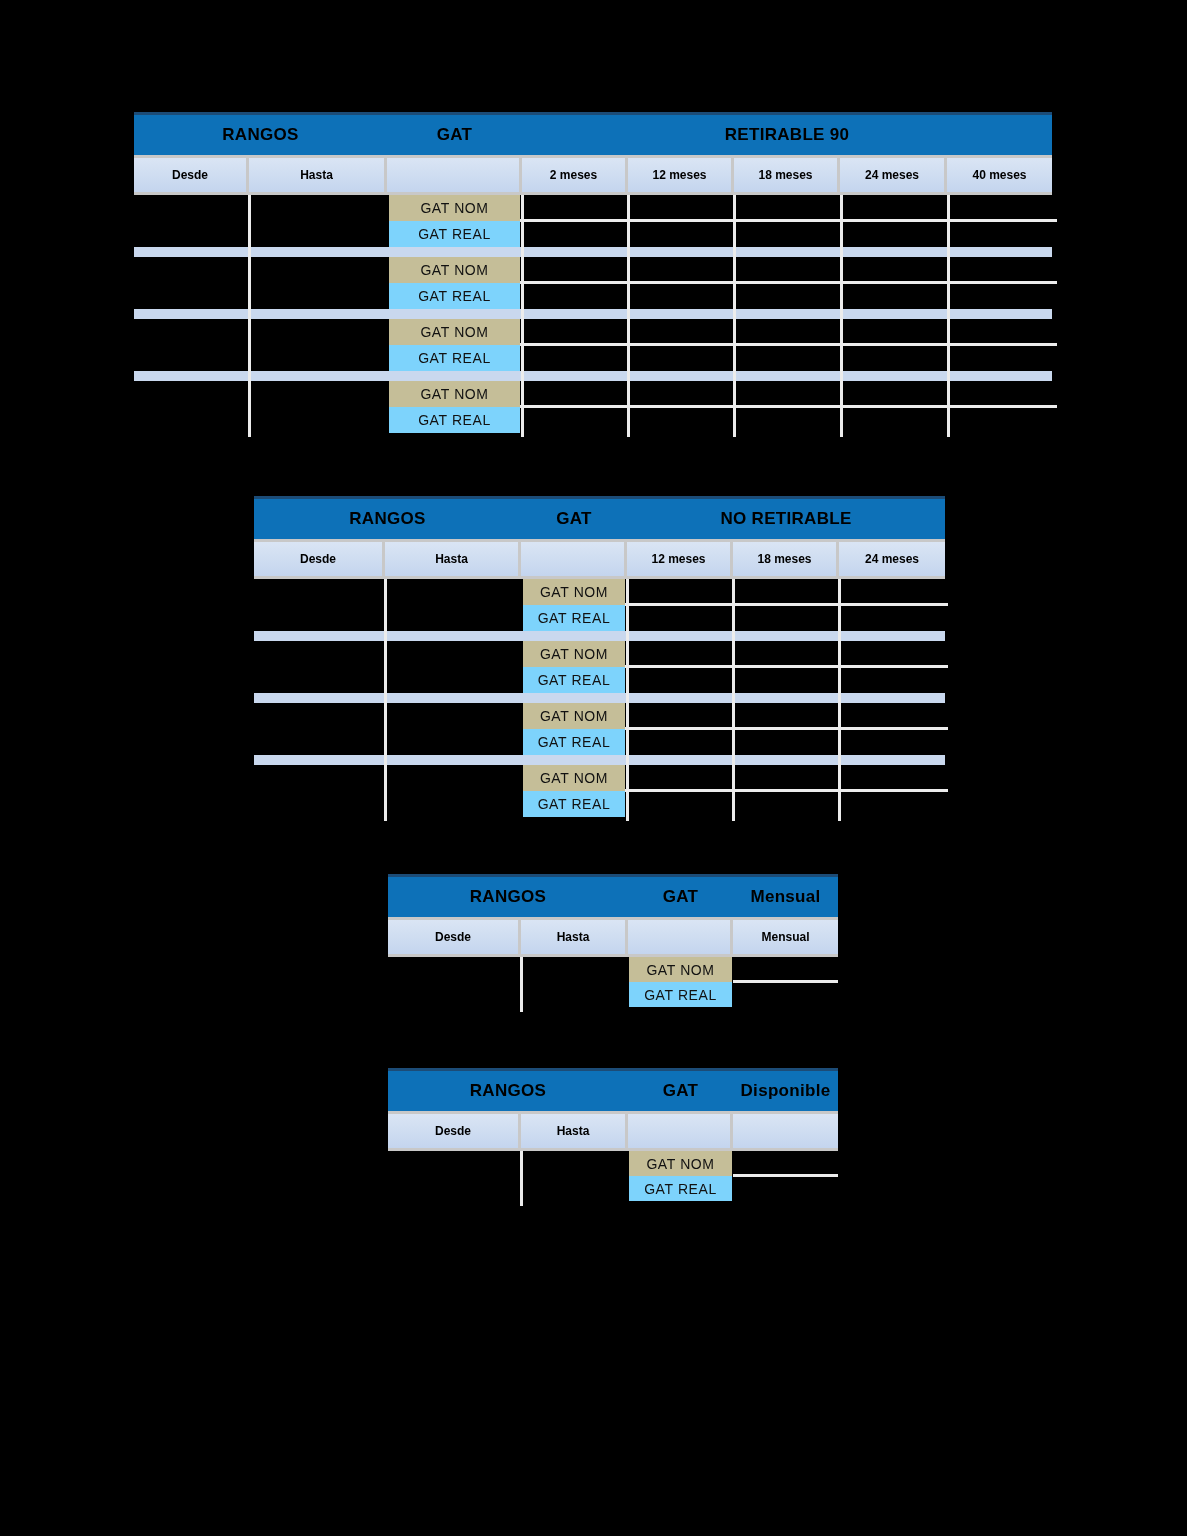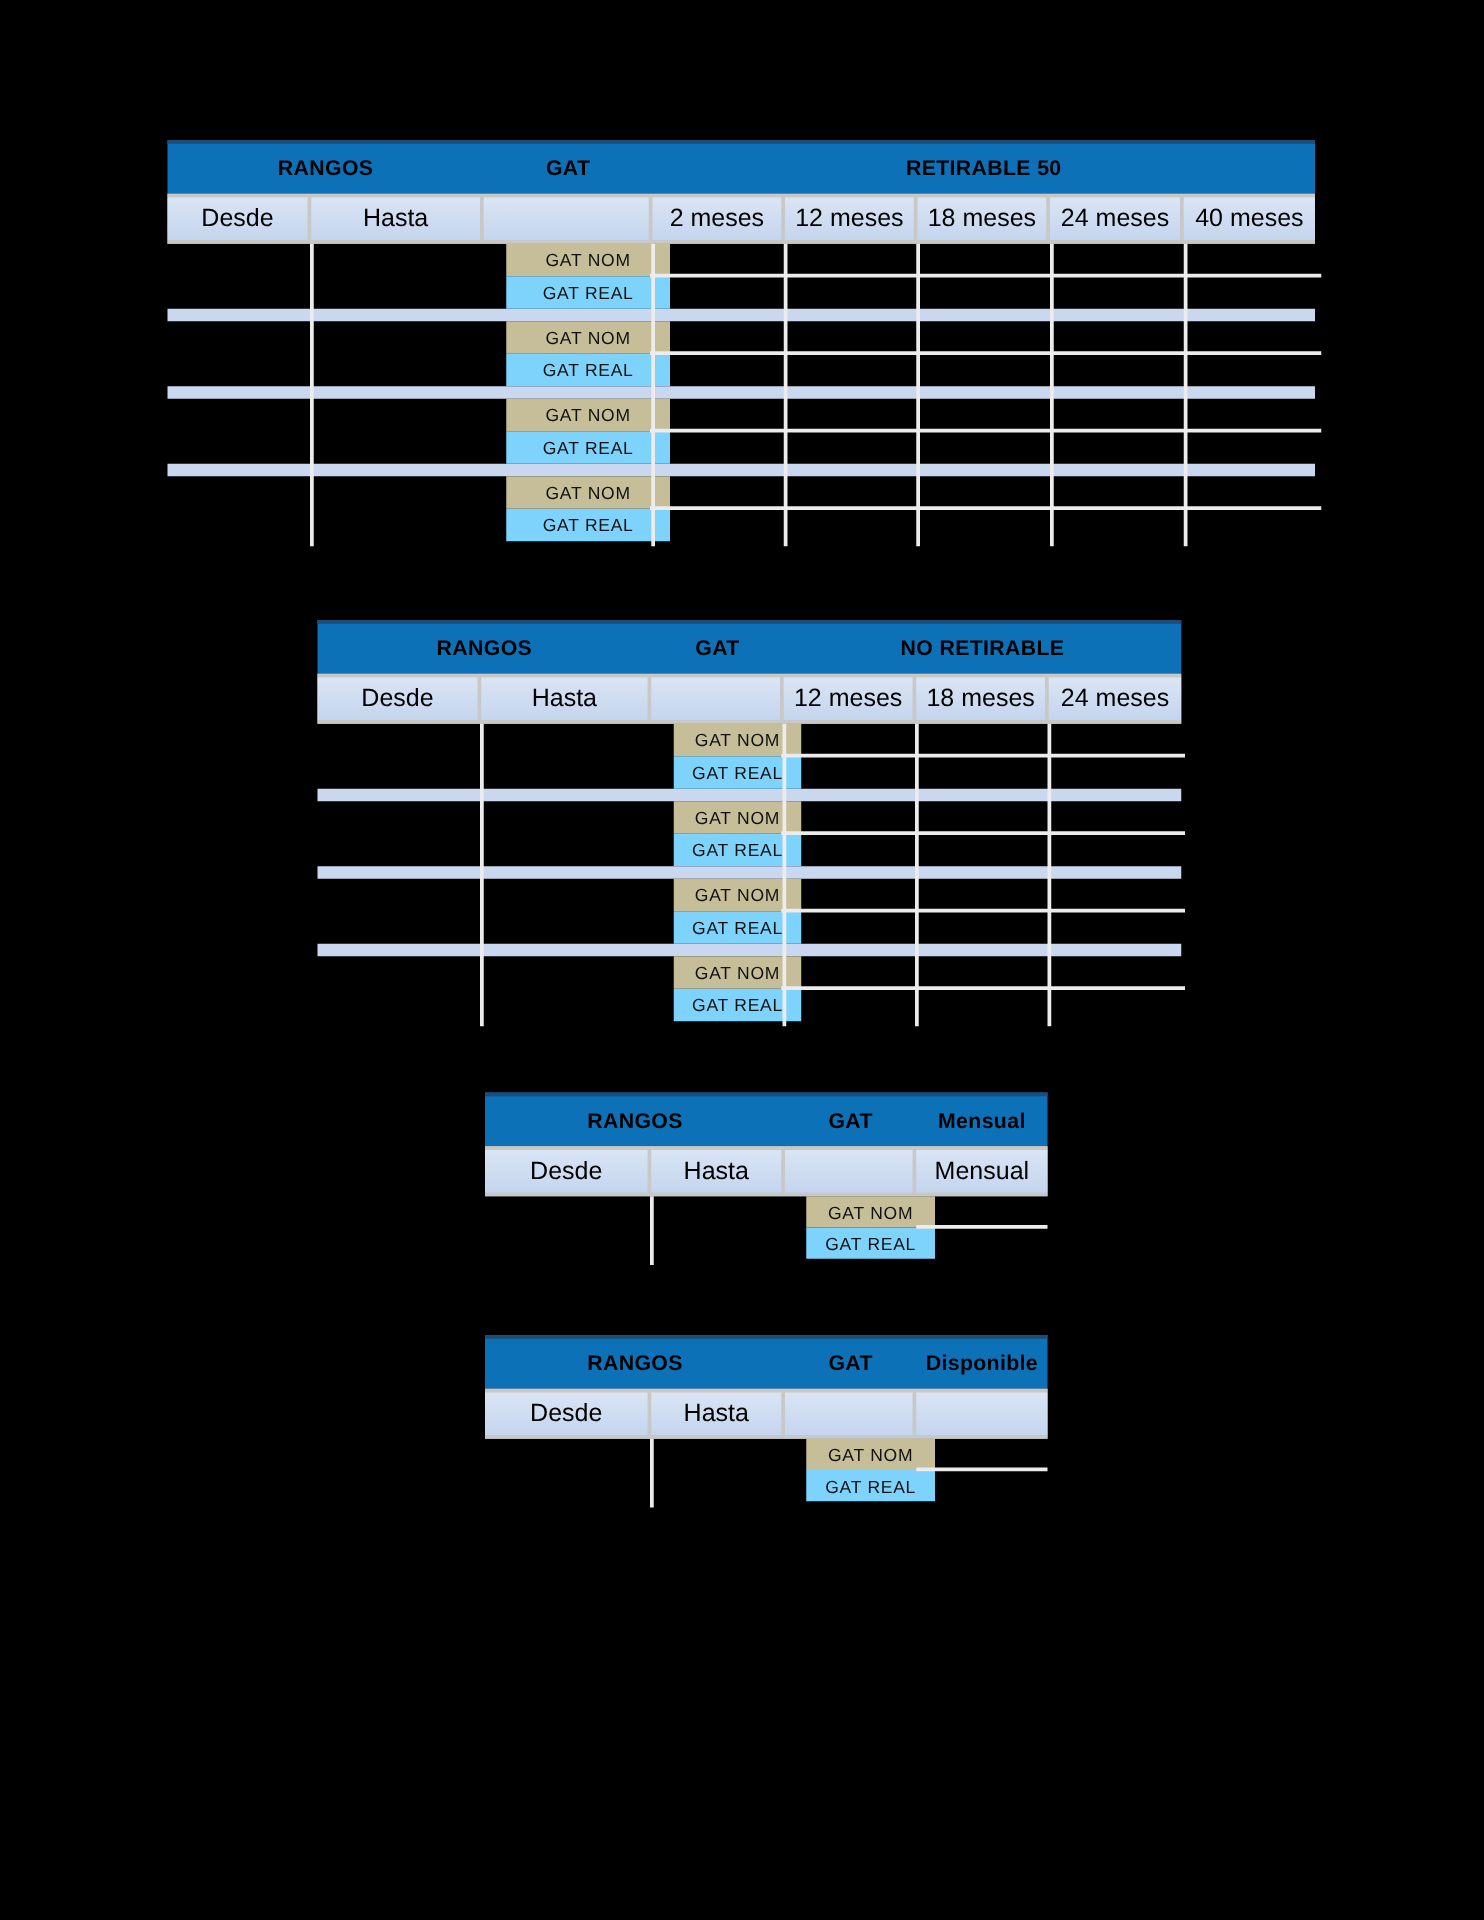--- a/index.html
+++ b/index.html
@@ -18,26 +18,26 @@
     letter-spacing:.3px;
   }
   
   .sub{
     display:grid;column-gap:3px;height:34px;
     background:#C8C8C8;border-top:3px solid #C8C8C8;border-bottom:3px solid #C8C8C8;
   }
   .sc{
     display:flex;align-items:center;justify-content:center;
     background:linear-gradient(180deg,#DAE5F4 0%,#C4D5EE 100%);
-    font-size:20px;font-weight:400;color:#000;
+    font-size:12px;font-weight:700;color:#000;
   }
   
   .body{position:relative;background:transparent;}
   .band{position:absolute;left:0;right:0;height:10px;background:#C9D8EE;z-index:1;}
-  .grp{position:absolute;left:16px;right:0;height:52px;}
+  .grp{position:absolute;left:0;right:0;height:52px;}
   .cell{
     position:absolute;display:flex;align-items:center;justify-content:center;
     font-size:14px;color:#111;letter-spacing:.6px;z-index:2;
   }
   .cell.nom{top:0;height:26px;background:#C5BE98;}
   .cell.real{top:26px;height:26px;background:#7dd3fc;}
   .vl{position:absolute;top:0;width:3px;background:#ECECEC;z-index:3;display:block;}
   .hl{position:absolute;height:3px;background:#ECECEC;z-index:2;display:block;}
   
   #t1{left:134px;top:112px;width:918px;}
@@ -70,21 +70,21 @@
 </style>
 </head>
 <body>
 
 <div class="canvas">
 
   <section class="tbl" id="t1">
     <div class="hdr">
       <span class="hc">RANGOS</span>
       <span class="hc">GAT</span>
-      <span class="hc">RETIRABLE 50</span>
+      <span class="hc">RETIRABLE 90</span>
     </div>
     <div class="sub">
       <span class="sc">Desde</span>
       <span class="sc">Hasta</span>
       <span class="sc"></span>
       <span class="sc">2 meses</span>
       <span class="sc">12 meses</span>
       <span class="sc">18 meses</span>
       <span class="sc">24 meses</span>
       <span class="sc">40 meses</span>

